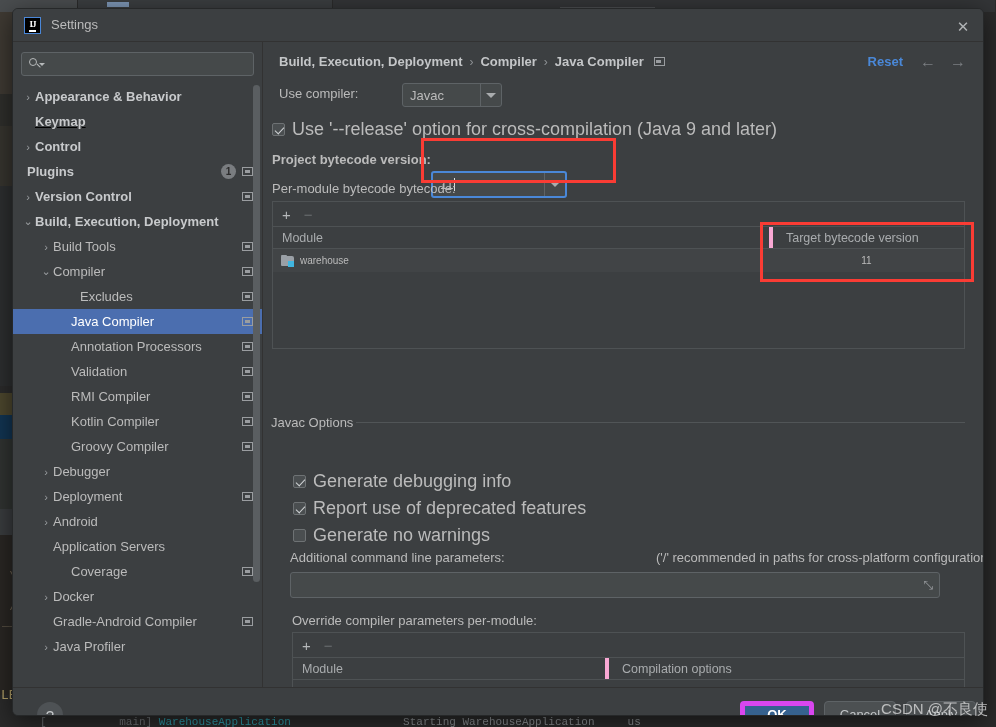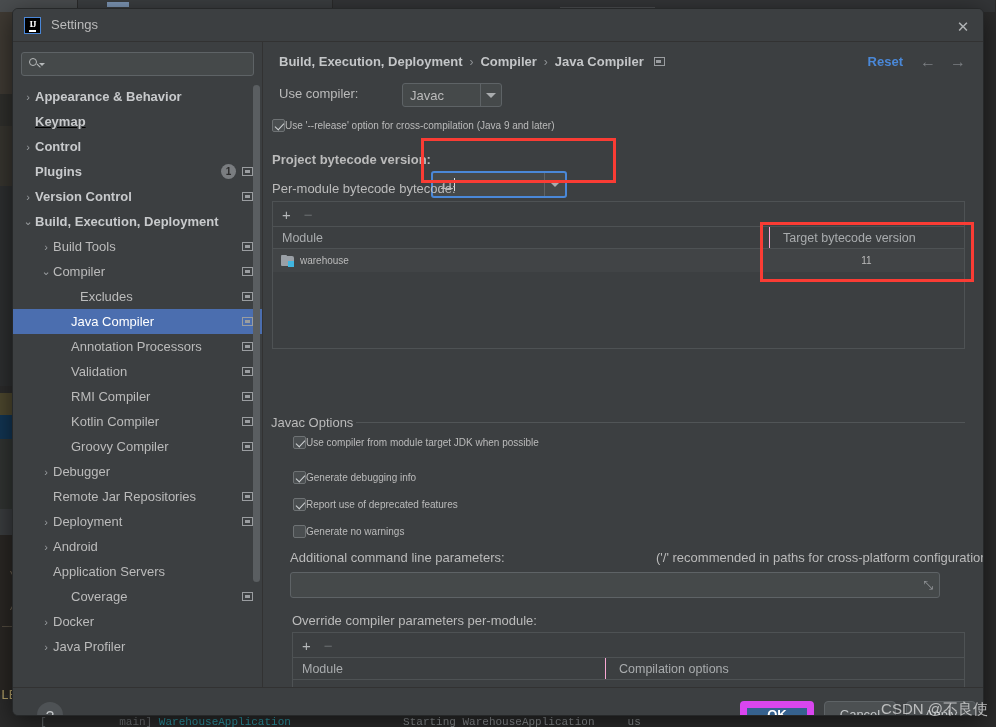--- a/index.html
+++ b/index.html
@@ -262,21 +262,21 @@
     flex: 0 0 13px;
   }
   .chkbox.checked::after {
     content: "";
     position: absolute; left: 3.5px; top: 0.5px;
     width: 4px; height: 8px;
     border: solid #cfd2d4;
     border-width: 0 1.6px 1.6px 0;
     transform: rotate(43deg);
   }
-  .chk .chklabel { font-size: 10px; color: #bbbbbb; }
+  .chk .chklabel { font-size: 18px; color: #bbbbbb; margin-left: 7px; }
 
   
   .tbl {
     position: absolute;
     background: #3c3f41;
     border: 1px solid #4e5254;
   }
   .tbl-toolbar {
     height: 25px;
     display: flex; align-items: center;
@@ -290,21 +290,21 @@
     height: 22px;
     display: flex; align-items: center;
     background: #3c3f41;
     border-bottom: 1px solid #4e5254;
   }
   .th {
     font-size: 12.5px; color: #a9acae;
     padding-left: 9px;
     height: 100%; display: flex; align-items: center;
   }
-  .th.sep { border-left: 1px solid #f9a8d4; padding-left: 13px; }
+  .th.sep { border-left: 4px solid #f9a8d4; padding-left: 13px; }
   .tbl-row {
     height: 23px;
     display: flex; align-items: center;
     background: #414446;
   }
   .td { font-size: 10px; color: #bbbbbb; display: flex; align-items: center; height: 100%; }
   .module-icon {
     width: 13px; height: 11px;
     position: relative;
     margin-left: 8px; margin-right: 6px;
@@ -375,21 +375,21 @@
   }
   .btn {
     position: absolute; top: 13px;
     height: 27px;
     border-radius: 4px;
     font-size: 13px;
     display: flex; align-items: center; justify-content: center;
     cursor: pointer;
   }
   .btn.primary {
-    background: #36628f; border: 7px solid #d946ef; color: #ffffff;
+    background: #36628f; border: 5px solid #d946ef; color: #ffffff;
     font-weight: bold;
   }
   .btn.normal {
     background: #4c5052; border: 1px solid #5e6366; color: #c3c6c8;
   }
 
   .watermark {
     position: absolute;
     right: 8px; bottom: 8px;
     font-size: 15px;
@@ -461,21 +461,21 @@
             <span class="tree-label">Appearance &amp; Behavior</span>
           </div>
           <div class="tree-row bold" style="padding-left: 8px; text-decoration: underline;">
             <span class="tree-arrow"></span>
             <span class="tree-label">Keymap</span>
           </div>
           <div class="tree-row bold" style="padding-left: 8px;">
             <span class="tree-arrow">›</span>
             <span class="tree-label">Control</span>
           </div>
-          <div class="tree-row bold badge-and-icon" style="padding-left: 8px;">
+          <div class="tree-row bold badge-and-icon" style="">
             <span class="tree-arrow"></span>
             <span class="tree-label">Plugins</span>
             <span class="tree-badge">1</span>
             <span class="proj-icon"></span>
           </div>
           <div class="tree-row bold" style="padding-left: 8px;">
             <span class="tree-arrow">›</span>
             <span class="tree-label">Version Control</span>
             <span class="proj-icon"></span>
           </div>
@@ -526,45 +526,45 @@
           <div class="tree-row" style="padding-left: 44px;">
             <span class="tree-arrow"></span>
             <span class="tree-label">Groovy Compiler</span>
             <span class="proj-icon"></span>
           </div>
           <div class="tree-row" style="padding-left: 26px;">
             <span class="tree-arrow">›</span>
             <span class="tree-label">Debugger</span>
           </div>
           <div class="tree-row" style="padding-left: 26px;">
-            <span class="tree-arrow"></span>
-            <span class="tree-label">Remote Jar Repositories</span>
-            <span class="proj-icon"></span>
-          </div>
-          <div class="tree-row" style="padding-left: 26px;">
             <span class="tree-arrow">›</span>
             <span class="tree-label">Deployment</span>
             <span class="proj-icon"></span>
           </div>
           <div class="tree-row" style="padding-left: 26px;">
             <span class="tree-arrow">›</span>
             <span class="tree-label">Android</span>
           </div>
           <div class="tree-row" style="padding-left: 26px;">
             <span class="tree-arrow"></span>
             <span class="tree-label">Application Servers</span>
           </div>
           <div class="tree-row" style="padding-left: 26px; gap: 18px;">
             <span class="tree-arrow"></span>
             <span class="tree-label">Coverage</span>
             <span class="proj-icon"></span>
           </div>
           <div class="tree-row" style="padding-left: 26px;">
             <span class="tree-arrow">›</span>
             <span class="tree-label">Docker</span>
+          </div>
+          <div class="tree-row" style="padding-left: 26px;">
+            <span class="tree-arrow"></span>
+            <span class="tree-label">Gradle-Android Compiler</span>
+            <span class="proj-icon"></span>
           </div>
           <div class="tree-row" style="padding-left: 26px;">
             <span class="tree-arrow">›</span>
             <span class="tree-label">Java Profiler</span>
           </div>
         </div>
       <div class="sidebar-scrollbar"></div>
     </div>
 
     <div class="content">
@@ -622,24 +622,20 @@
               <span class="dot"></span>
           </span>
           <span class="td" style="flex:1;">warehouse</span>
           <span class="td" style="width:195px;justify-content:center;">11</span>
         </div>
       </div>
 
       <div class="group-title" style="left:8px;top:373px;">Javac Options</div>
       <div class="group-line" style="left:93px;top:380px;width:609px;"></div>
 
-      <div class="chk" style="position:absolute;left:30px;top:394px;">
-        <span class="chkbox checked"></span>
-        <span class="chklabel">Use compiler from module target JDK when possible</span>
-      </div>
       <div class="chk" style="position:absolute;left:30px;top:429px;">
         <span class="chkbox checked"></span>
         <span class="chklabel">Generate debugging info</span>
       </div>
       <div class="chk" style="position:absolute;left:30px;top:456px;">
         <span class="chkbox checked"></span>
         <span class="chklabel">Report use of deprecated features</span>
       </div>
       <div class="chk" style="position:absolute;left:30px;top:483px;">
         <span class="chkbox"></span>

